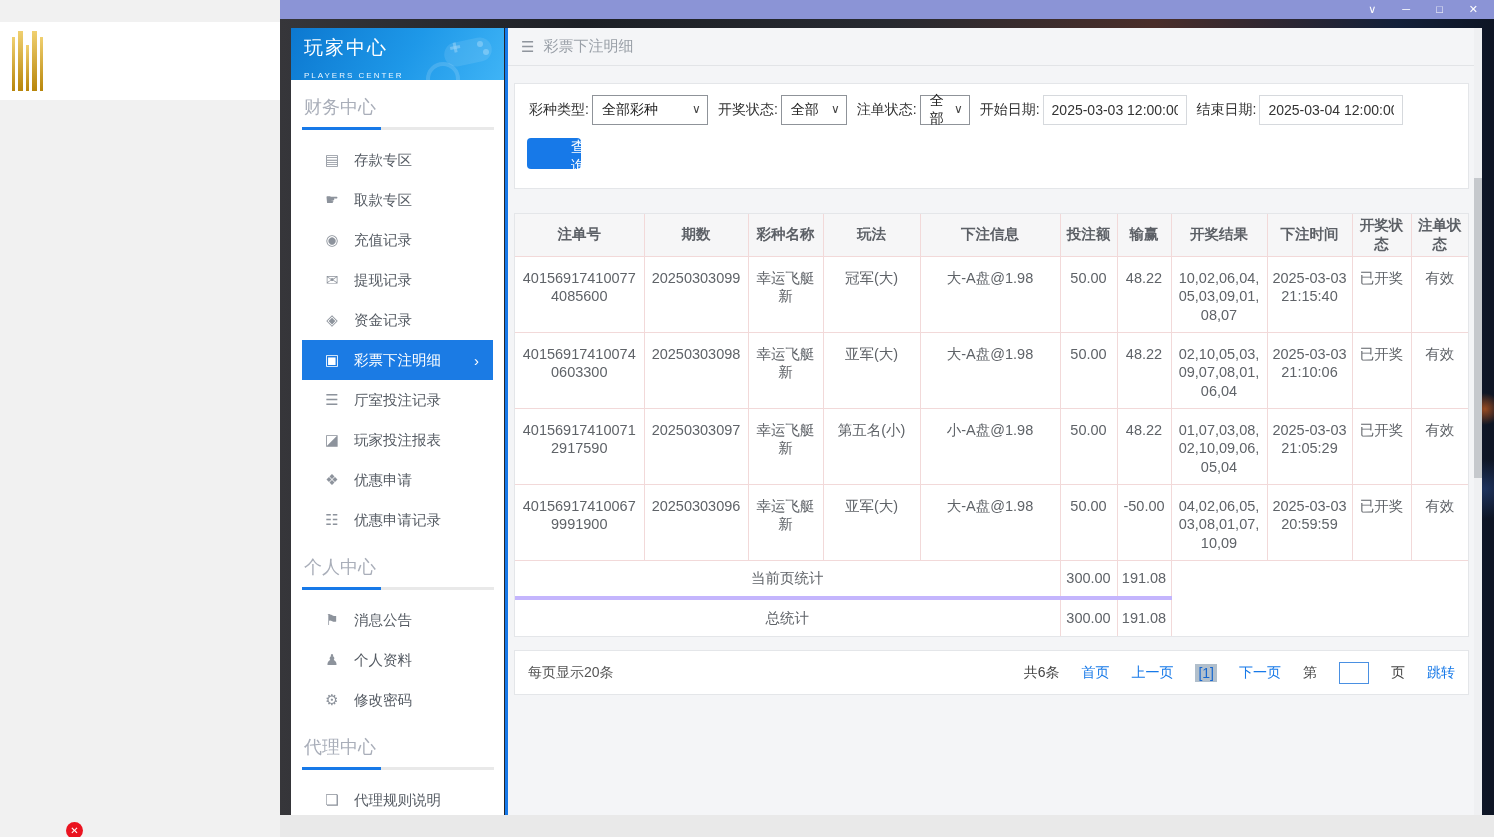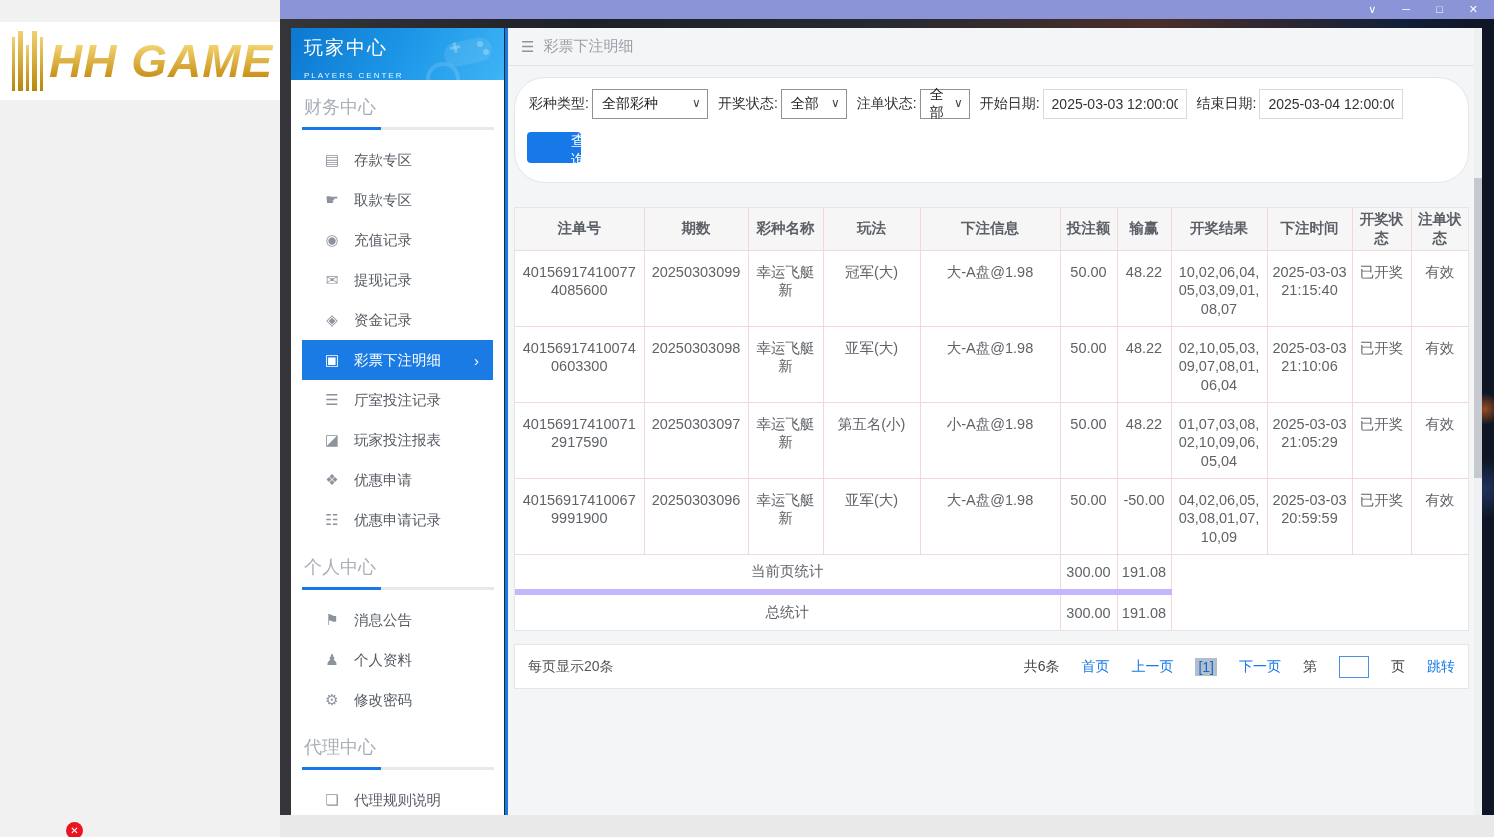--- a/index.html
+++ b/index.html
@@ -57,21 +57,21 @@
   
   .main { position:absolute; left:225px; top:9px; width:977px; height:787px; background:#f4f5f7;
           border-left:3px solid #1779e8; overflow:hidden; }
   .page-header { height:38px; display:flex; align-items:center; gap:9px; padding-left:13px;
                  color:#9aa0a8; border-bottom:1px solid #e2e4e7; background:#f4f5f7; }
   .page-header .burger { font-size:15px; color:#8f959d; }
   .page-header .ptitle { font-size:15px; }
 
   .card { background:#ffffff; border:1px solid #e4e6e9; margin-left:6px; width:955px; }
 
-  .filter-card { margin-top:11px; padding:11px 12px 13px 12px;border-radius:31px; }
+  .filter-card { margin-top:17px; padding:11px 12px 13px 12px; }
   .filter-row { display:flex; align-items:center; flex-wrap:nowrap; }
   .filter-row label { font-size:14px; color:#333; margin:0 3px 0 10px; white-space:nowrap; }
   .filter-row label:first-child { margin-left:2px; }
   .selbox { position:relative; height:30px; border:1px solid #8f9399; background:#fff; display:flex;
             align-items:center; padding:0 22px 0 9px; font-size:14px; color:#222; cursor:pointer; }
   .selbox .arrow { position:absolute; right:6px; top:6px; font-size:12px; color:#444; }
   .selbox.w-lg { width:116px; } .selbox.w-md { width:66px; } .selbox.w-sm { width:50px; }
   .date-input { height:30px; width:144px; border:1px solid #d6d9dd; font-size:14px; color:#333;
                 padding:0 8px; font-family:"Liberation Sans","DejaVu Sans",sans-serif; }
   .query-btn { margin-top:13px; width:54px; height:31px; background:#1779e8; color:#fff; border:none;
@@ -80,21 +80,21 @@
   .table-card { margin-top:24px; }
   table { width:100%; border-collapse:collapse; table-layout:fixed; }
   th { background:#f6f6f7; color:#5c6066; font-size:14.5px; font-weight:bold; height:42px;
        border-right:1px solid #f2d9d9; border-bottom:1px solid #f2d9d9; padding:0 2px; }
   th:last-child { border-right:none; }
   tbody.rows td { color:#5f6368; font-size:14.5px; text-align:center; height:76px; vertical-align:top;
        padding:12px 4px 0 4px; border-right:1px solid #f2d9d9; border-bottom:1px solid #f2d9d9;
        word-break:break-all; line-height:1.3; }
   tbody.rows td:last-child { border-right:none; }
   tbody.summary td { color:#5f6368; font-size:14.5px; text-align:center; height:38px; vertical-align:middle;
-       border-right:1px solid #f2d9d9; border-bottom:6px solid #c4b5fd; }
+       border-right:1px solid #f2d9d9; border-bottom:4px solid #c4b5fd; }
   tbody.summary td:last-child { border-right:none; border-bottom:none; }
   tbody.summary tr:last-child td { border-bottom:none; }
 
   .pager-card { margin-top:13px; height:45px; display:flex; align-items:center; justify-content:space-between;
                 padding:0 13px; font-size:14px; color:#555; }
   .pager-right { display:flex; align-items:center; gap:22px; }
   .pg-link { color:#1779e8; cursor:pointer; }
   .pg-current { background:#b1bfcc; color:#1566d0; padding:1px 3px; }
   .pg-text { color:#444; }
   .jump-input { width:30px; height:22px; border:1px solid #4a90e2; font-size:13px; padding:0 3px; }
@@ -109,21 +109,20 @@
 
   <div class="left-region">
     <div class="logo-band">
       <span class="logo-bars">
           <i></i>
           <i></i>
           <i></i>
           <i></i>
           <i></i>
         </span>
-      <span class="logo-text">HH GAME</span>
     </div>
     <div class="error-badge">✕</div>
   </div>
 
   <div class="window">
 
     <div class="titlebar">
       <span>∨</span>
       <span>─</span>
       <span>□</span>

